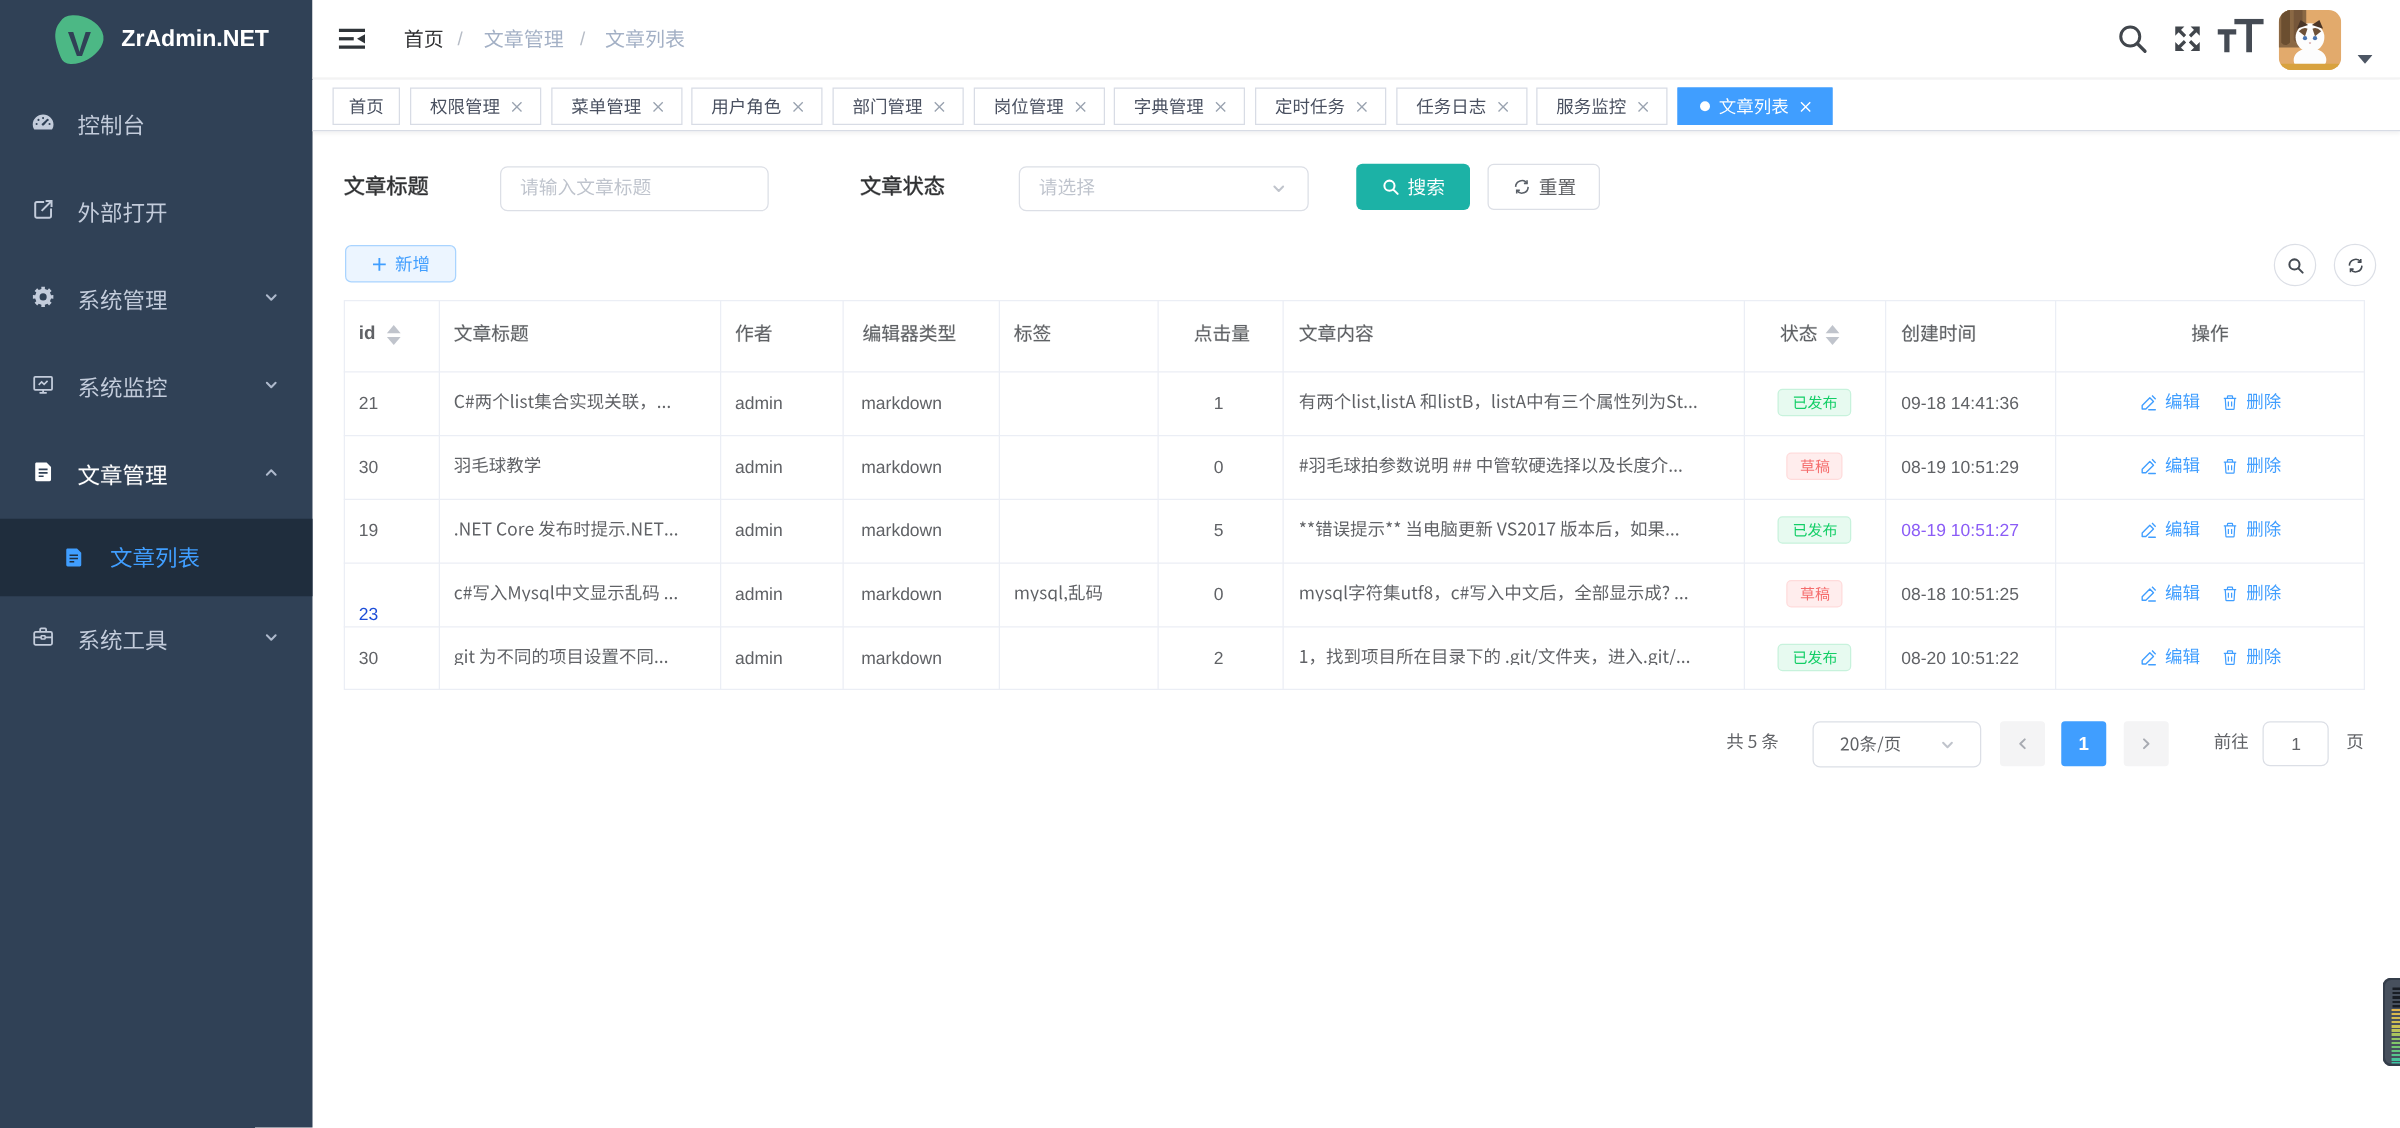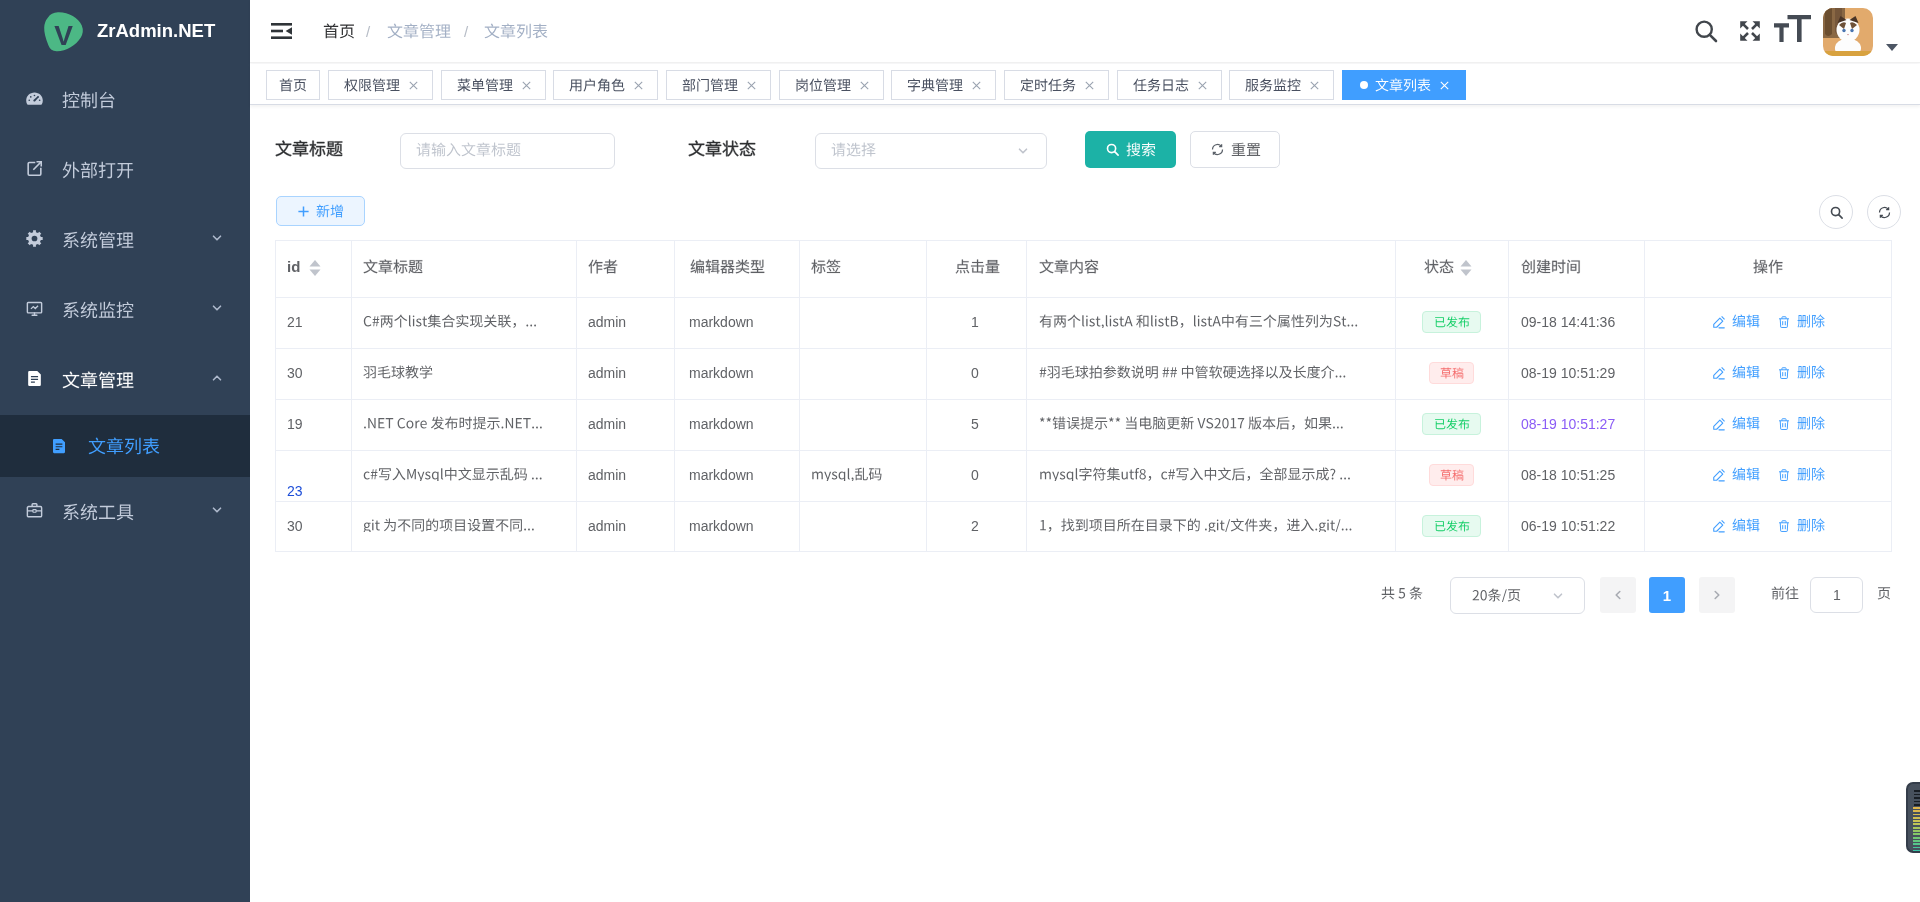--- a/index.html
+++ b/index.html
@@ -1248,21 +1248,21 @@
   </span>
 <div class="tag ok" style="left:1422px;top:515px;width:59px">
     <svg class="t" width="36.0" height="12.0" viewBox="0 -880 3000 1000">
       <g transform="scale(1,-1)" fill="#13ce66">
         <use href="#u5DF2" x="0"></use>
         <use href="#u53D1" x="1000"></use>
         <use href="#u5E03" x="2000"></use>
       </g>
     </svg>
   </div>
-<span class="abs" style="left:1521px;top:518px;font-size:14px;color:#606266">06-19 10:51:22</span>
+<span class="abs" style="left:1521px;top:518px;font-size:14px;color:#606266">08-20 10:51:22</span>
 <span class="abs" style="left:1712px;top:519px"><svg width="14" height="14" viewBox="0 0 24 24" fill="none" stroke="#409eff" stroke-width="1.9">
       <path d="M13.5 5.5l5 5L8 21H3v-5zM16.5 2.5l5 5" stroke-linejoin="round"></path>
       <path d="M12 22h9" stroke-linecap="round"></path>
     </svg></span>
 <span class="abs" style="left:1732px;top:518px">
     <svg class="t" width="28.0" height="14.0" viewBox="0 -880 2000 1000">
       <g transform="scale(1,-1)" fill="#409eff">
         <use href="#u7F16" x="0"></use>
         <use href="#u8F91" x="1000"></use>
       </g>

